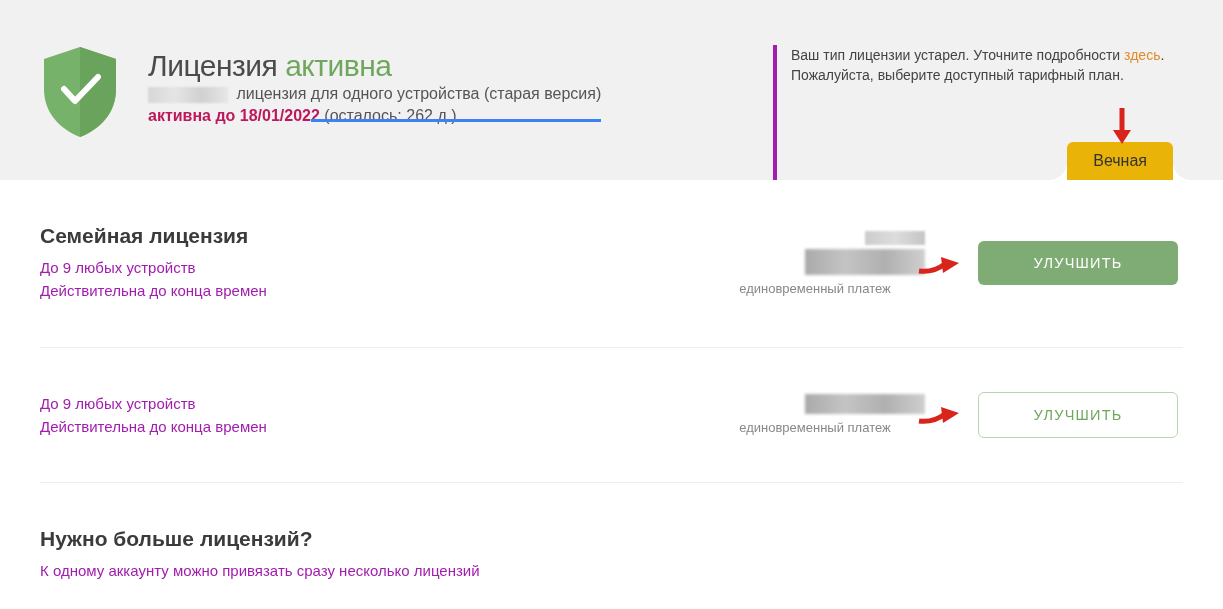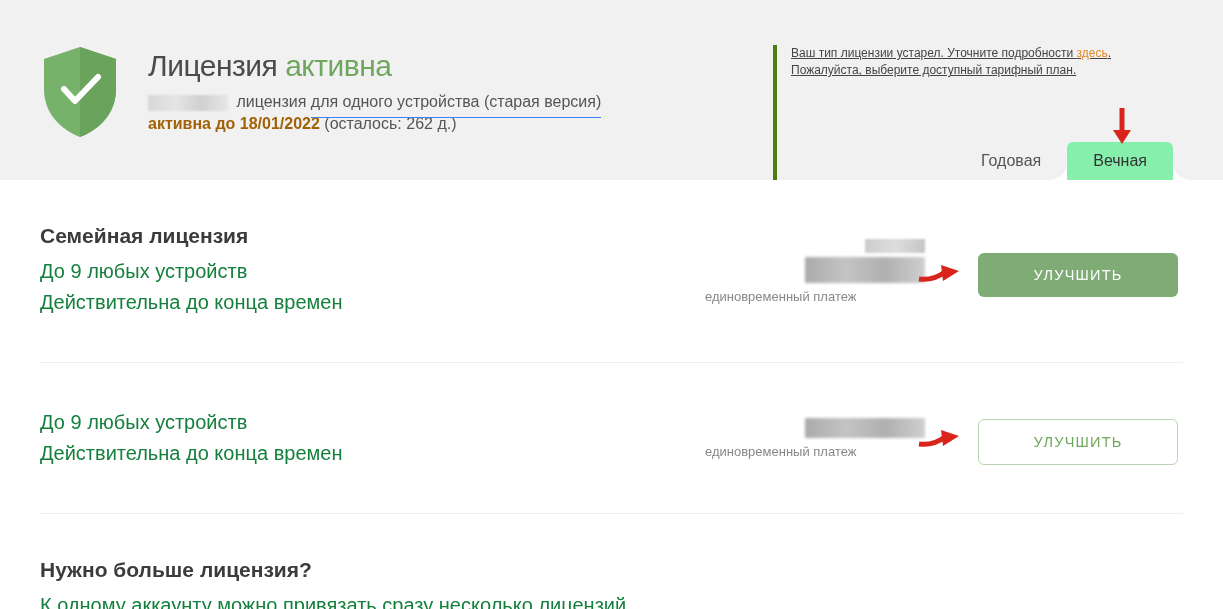--- a/index.html
+++ b/index.html
@@ -25,74 +25,73 @@
     height: 94px;
   }
   .license-info {
     flex: 1 1 auto;
     padding-top: 4px;
   }
   .license-title {
     font-size: 30px;
     font-weight: 400;
     color: #4b4b4b;
-    margin-bottom: 10px;
+    margin-bottom: 2px;
     letter-spacing: -0.5px;
   }
   .license-title .active { color: #6fa75d; font-weight: 500; }
   .license-line1 {
     font-size: 16px;
     color: #555;
     margin-bottom: 4px;
     position: relative;
     display: inline-block;
   }
   .blur-box {
     display:inline-block;
     width: 80px; height: 16px;
     background: linear-gradient(90deg,#d7d7d7,#e5e5e5,#d0d0d0,#e7e7e7);
     filter: blur(1px);
     vertical-align: middle;
     margin-right: 4px;
   }
   .red-underline {
-    border-bottom: 1px solid #3b82f6;
-    padding-bottom: 7px;
+    border-bottom: 3px solid #3b82f6;
+    padding-bottom: 17px;
   }
   .license-line2 {
     font-size: 16px;
     color: #555;
   }
-  .license-line2 .bold { font-weight: 700; color: #a16207; }
+  .license-line2 .bold { font-weight: 700; color: #be185d; }
   .notice {
     flex: 0 0 410px;
-    border-left: 4px solid #4d7c0f;
+    border-left: 4px solid #a21caf;
     padding: 0 0 0 14px;
-    font-size: 12px;
+    font-size: 14px;
     line-height: 1.45;
     color: #444;
     margin-left: 18px;
-    text-decoration: underline;
   }
   .notice a { color: #e08a2c; text-decoration: none; }
   .tabs {
     position: absolute;
     right: 50px;
     bottom: 0;
     display: flex;
     align-items: flex-end;
   }
   .tab {
     font-size: 16px;
     color: #555;
     padding: 10px 26px;
     cursor: pointer;
   }
   .tab.active {
-    background: #86efac;
+    background: #eab308;
     border-radius: 6px 6px 0 0;
     position: relative;
     color: #333;
   }
   .tab.active::before,
   .tab.active::after {
     content:"";
     position:absolute;
     bottom:0;
     width:18px; height:18px;
@@ -118,27 +117,27 @@
   }
   .plan-row:last-child { border-bottom: none; }
   .plan-left { flex: 1 1 auto; }
   .plan-title {
     font-size: 21px;
     font-weight: 600;
     color: #3b3b3b;
     margin-bottom: 8px;
   }
   .plan-sub {
-    font-size: 20px;
-    color: #15803d;
+    font-size: 15px;
+    color: #a21caf;
     line-height: 1.55;
   }
   .plan-price {
     flex: 0 0 240px;
-    text-align: left;
+    text-align: center;
     padding-right: 20px;
   }
   .price-blur-top {
     width: 60px; height:14px;
     background: linear-gradient(90deg,#ccc,#ddd,#c5c5c5);
     filter: blur(1.2px);
     margin-left:auto;
     margin-bottom:4px;
   }
   .price-blur-main {
@@ -148,21 +147,20 @@
     margin-left:auto;
     margin-bottom:6px;
   }
   .price-note {
     font-size: 13px;
     color: #888;
   }
   .plan-btn {
     flex: 0 0 210px;
     text-align: center;
-    margin-top: 8px;
   }
   .btn {
     display: inline-block;
     width: 200px;
     padding: 14px 0;
     font-size: 14.5px;
     letter-spacing: 1.2px;
     font-weight: 500;
     border-radius: 6px;
     cursor: pointer;
@@ -206,21 +204,20 @@
     <div class="license-line2">
       <span class="bold">активна до 18/01/2022</span><span> (осталось: 262 д.)</span>
     </div>
   </div>
 
   <div class="notice">
     <span>Ваш тип лицензии устарел. Уточните подробности </span><a href="#">здесь</a><span>. Пожалуйста, выберите доступный тарифный план.</span>
   </div>
 
   <div class="tabs">
-    <div class="tab">Годовая</div>
     <div class="tab active">Вечная</div>
   </div>
 
   <svg class="arrow" style="right:88px; bottom:34px;" width="26" height="40">
     <line x1="13" y1="2" x2="13" y2="26" stroke="#d9241c" stroke-width="5"></line>
     <polygon points="4,24 22,24 13,38" fill="#d9241c"></polygon>
   </svg>
 </div>
 
 <div class="plans">
@@ -258,19 +255,19 @@
       <button class="btn btn-outline">УЛУЧШИТЬ</button>
     </div>
     <svg class="arrow" style="right:222px; top:50%; margin-top:-14px;" width="46" height="26">
       <path d="M4 20 Q18 22 30 13" stroke="#d9241c" stroke-width="5" fill="none"></path>
       <polygon points="26,6 44,12 28,22" fill="#d9241c"></polygon>
     </svg>
   </div>
 
   <div class="plan-row">
     <div class="plan-left">
-      <div class="plan-title">Нужно больше лицензия?</div>
+      <div class="plan-title">Нужно больше лицензий?</div>
       <div class="plan-sub">К одному аккаунту можно привязать сразу несколько лицензий</div>
     </div>
     <div class="plan-price"></div>
   </div>
 
 </div>
 
 </body></html>

